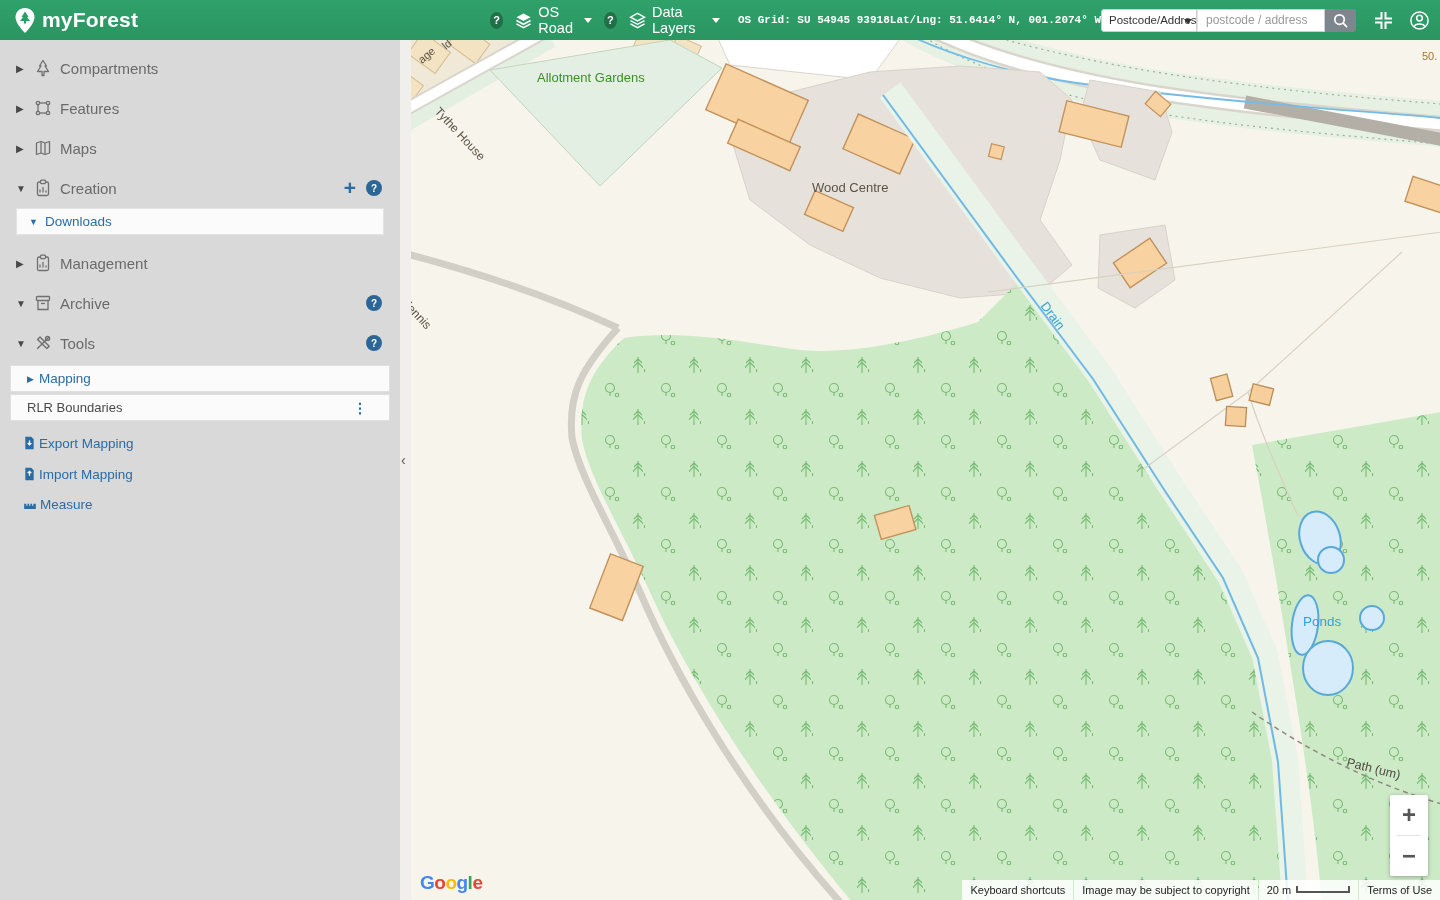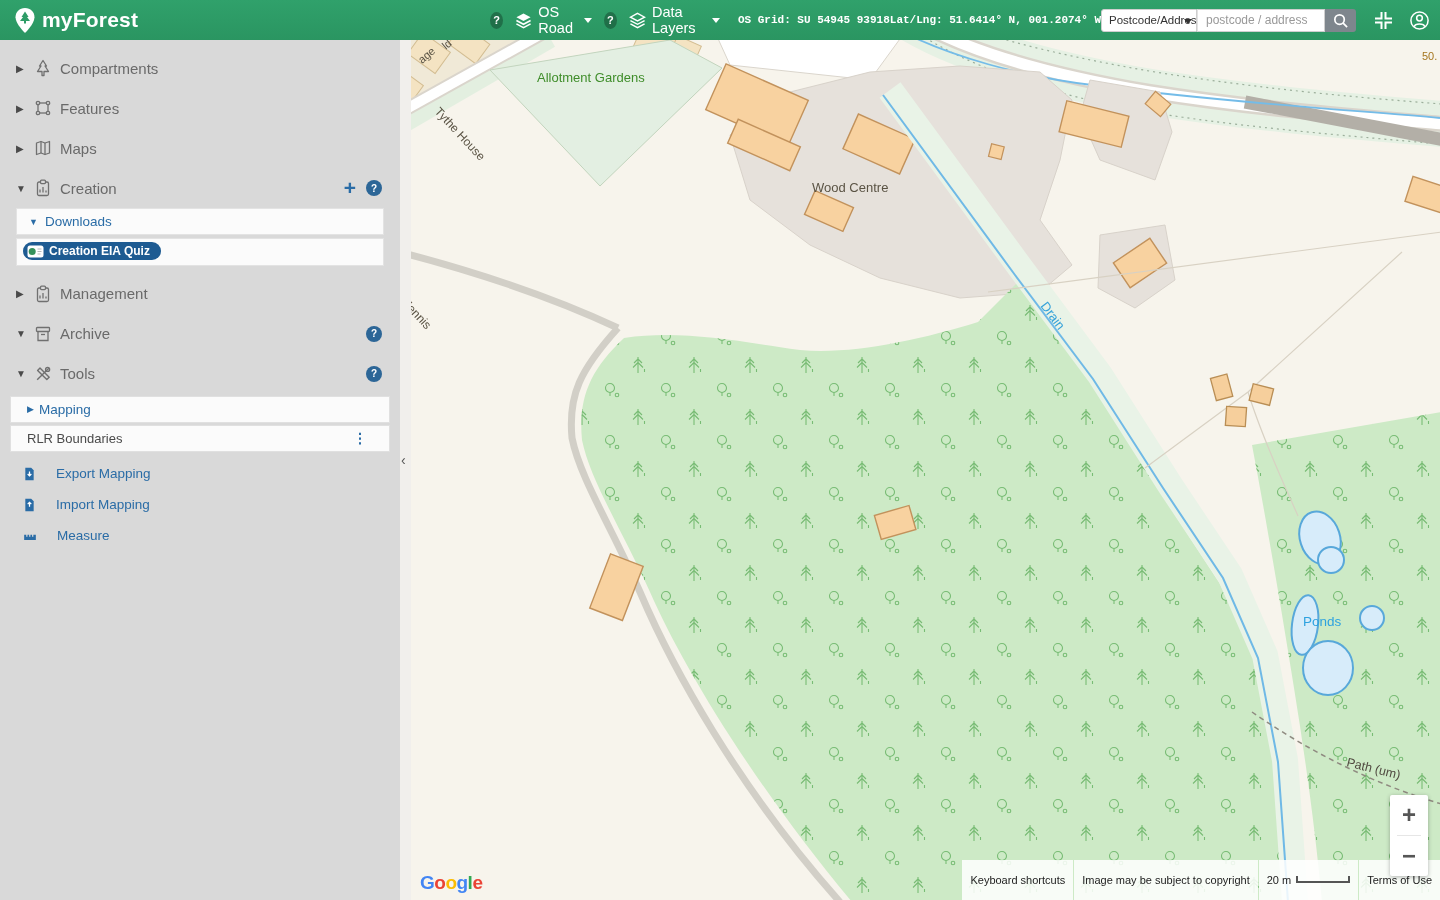--- a/index.html
+++ b/index.html
@@ -37,33 +37,33 @@
   .plus-btn { color:#2a6ca6; font-size:21px; font-weight:bold; margin-right:10px; cursor:pointer; line-height:18px; }
   .qbadge { width:16px; height:16px; border-radius:50%; background:#2c6697; color:#fff; font-size:10px; font-weight:bold; display:flex; align-items:center; justify-content:center; margin-right:18px; cursor:pointer; flex:none; }
   .panel { margin:0 16px; background:#fbfbfb; border:1px solid #e3e3e3; }
   .panel-row { display:flex; align-items:center; padding:5px 12px; cursor:pointer; color:#2a6ca6; font-size:13.5px; gap:7px; }
   .quiz-row { margin:3px 16px 0; background:#fbfbfb; border:1px solid #e3e3e3; padding:3px 6px; }
   .quiz-pill { display:inline-flex; align-items:center; gap:5px; background:#1e5b92; color:#fff; font-size:12px; font-weight:bold; border-radius:11px; padding:2px 11px 2px 4px; cursor:pointer; }
   .tool-row { margin:2px 10px 0; background:#fbfbfb; border:1px solid #e0e0e0; height:27px; display:flex; align-items:center; padding:0 12px 0 16px; cursor:pointer; }
   .tool-row .label-blue { color:#2a6ca6; font-size:13.5px; margin-left:6px; }
   .tool-row .label-dark { color:#4a4a4a; font-size:13px; }
   .kebab { margin-left:auto; color:#2a6ca6; font-size:14px; font-weight:bold; padding:0 10px; cursor:pointer; }
-  .link-row { display:flex; align-items:center; gap:19px; padding:6px 0 6px 22px; color:#2a6ca6; font-size:13.5px; cursor:pointer; margin-top:3px; }
+  .link-row { display:flex; align-items:center; gap:2px; padding:6px 0 6px 22px; color:#2a6ca6; font-size:13.5px; cursor:pointer; margin-top:3px; }
   .mt8 { margin-top:8px; }
 
   
   .map-wrap { position:relative; flex:1; background:#f7f4ec; overflow:hidden; }
   .map-svg { position:absolute; inset:0; }
   .map-svg text { font-family:"Liberation Sans", sans-serif; }
   .collapse-strip { position:absolute; left:0; top:0; bottom:0; width:11px; background:#f1efec; cursor:pointer; }
   .collapse-strip span { position:absolute; top:412px; left:1px; font-size:14px; color:#555; }
   .google-logo { position:absolute; left:20px; bottom:6px; font-size:19px; font-weight:bold; letter-spacing:-0.5px; }
   .gl-b{color:#4285F4}.gl-r{color:#EA4335}.gl-y{color:#FBBC05}.gl-g{color:#34A853}
   .attr-bar { position:absolute; right:0; bottom:0; display:flex; }
-  .attr-chip { background:rgba(255,255,255,.85); color:#222; font-size:11px; padding:14px 8px; margin-left:1px; display:flex; align-items:center; gap:5px; white-space:nowrap; }
+  .attr-chip { background:rgba(255,255,255,.85); color:#222; font-size:11px; padding:4px 8px; margin-left:1px; display:flex; align-items:center; gap:5px; white-space:nowrap; }
   .attr-chip.click { cursor:pointer; }
   .scalebar { width:54px; height:7px; border-left:2px solid #555; border-right:2px solid #555; border-bottom:2px solid #555; margin-bottom:2px; }
   .zoom-ctrl { position:absolute; right:12px; bottom:24px; width:38px; background:#fff; border-radius:2px; box-shadow:0 1px 4px rgba(0,0,0,.3); display:flex; flex-direction:column; }
   .zoom-btn { height:40px; display:flex; align-items:center; justify-content:center; font-size:24px; font-weight:bold; color:#565656; cursor:pointer; }
   .zoom-div { height:1px; background:#e6e6e6; margin:0 7px; }
 </style>
 </head>
 <body>
 
 <div class="app">
@@ -201,32 +201,20 @@
         <span class="qbadge">?</span>
       </div>
 
       <div class="panel">
         <div class="panel-row">
           <span class="tri blue" style="width:auto;font-size:9px">▼</span>
           <span>Downloads</span>
         </div>
       </div>
 
-      <div class="quiz-row">
-        <span class="quiz-pill">
-          <span style="display:flex">
-            <svg width="17" height="13" viewBox="0 0 17 13">
-                <rect x="0.5" y="0.5" width="16" height="12" rx="2.5" fill="#fff"></rect>
-                <circle cx="5.2" cy="6.5" r="3.5" fill="#35915a"></circle>
-                <path d="M10.5,4 H14.5 M10.5,6.5 H14.5 M10.5,9 H13.5" stroke="#b9b9b9" stroke-width="1"></path>
-              </svg>
-          </span>
-          <span>Creation EIA Quiz</span>
-        </span>
-      </div>
 
       <div class="sec-row mt8">
         <span class="tri">▶</span>
         <span class="sec-icon">
           <svg viewBox="0 0 18 18" fill="none" stroke="#707070" stroke-width="1.3">
               <rect x="3.5" y="3" width="11" height="13.5" rx="1.5"></rect>
               <rect x="6.5" y="1.2" width="5" height="3.4" rx="1" fill="#d9d9d9"></rect>
               <path d="M6,13.5 V10.5 M9,13.5 V8 M12,13.5 V11.5"></path>
             </svg>
         </span>

